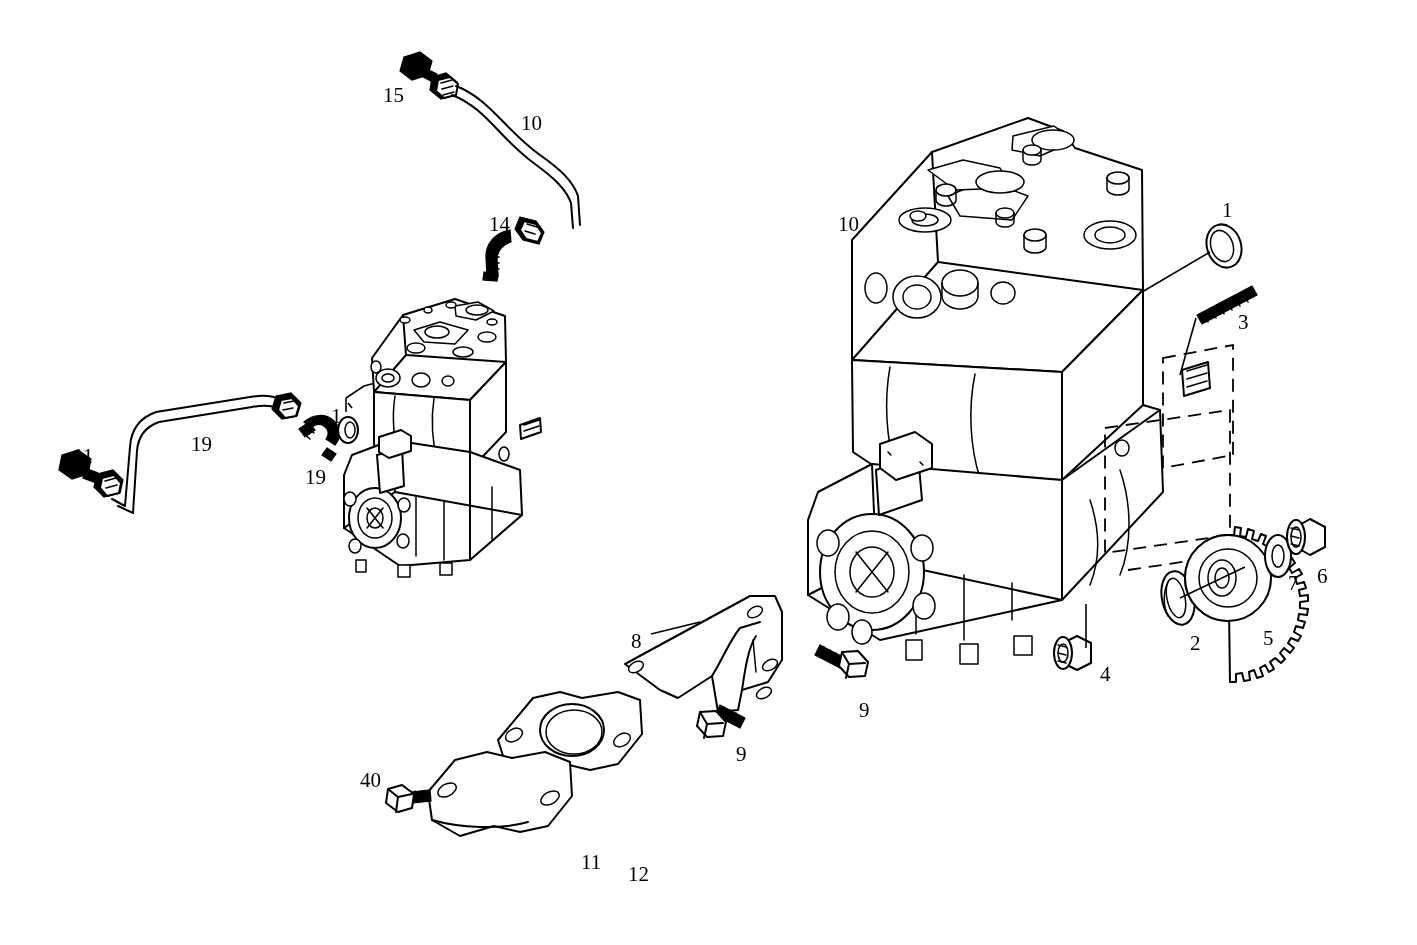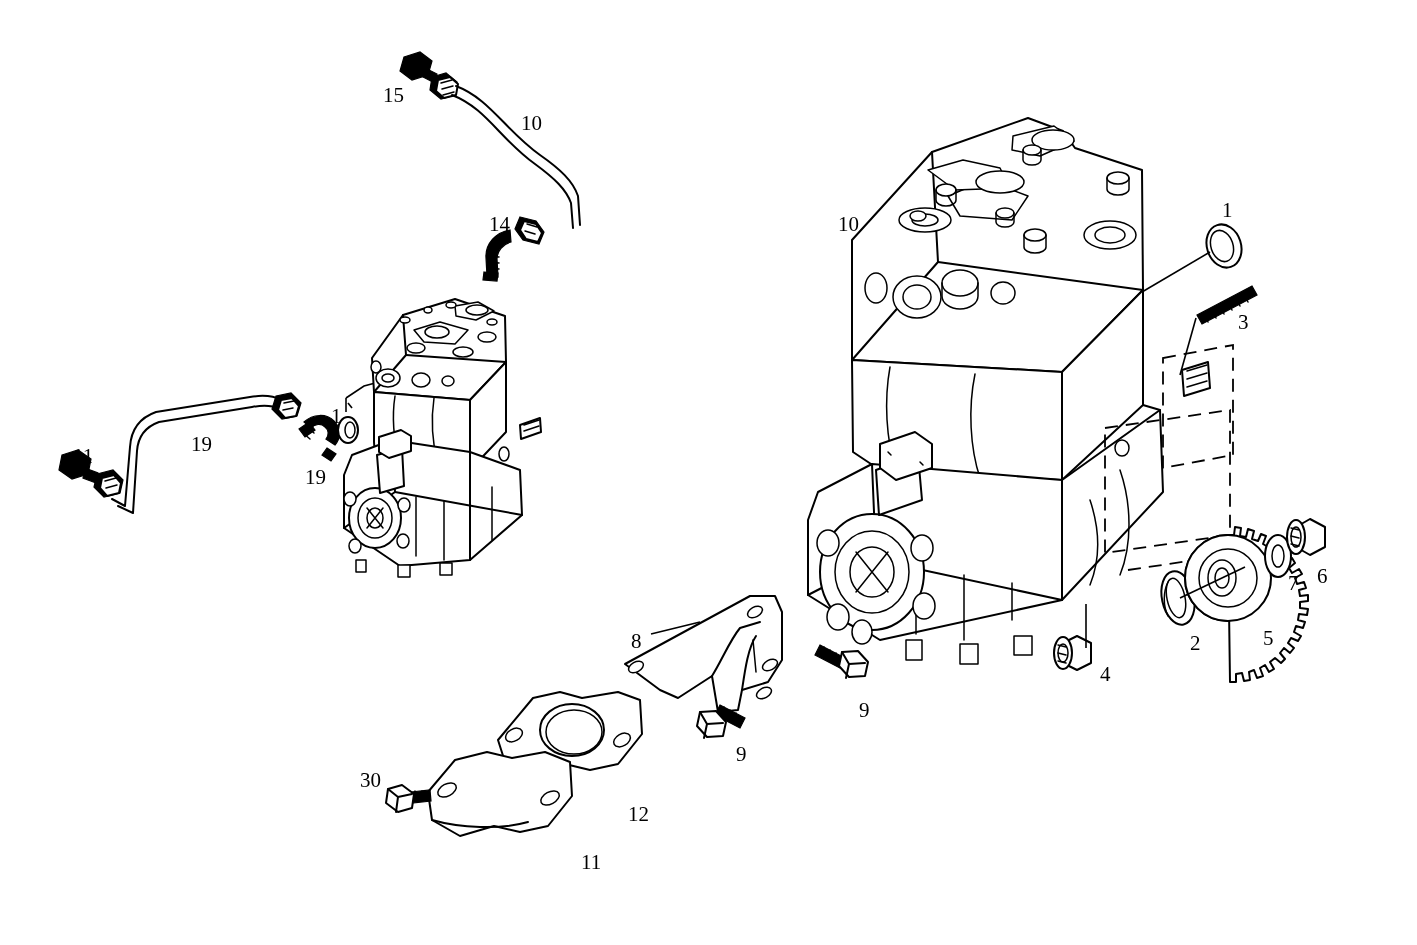--- a/index.html
+++ b/index.html
@@ -347,23 +347,23 @@
   <div class="lbl" style="left:1238px; top:312px;">3</div>
   <div class="lbl" style="left:1100px; top:664px;">4</div>
   <div class="lbl" style="left:1263px; top:628px;">5</div>
   <div class="lbl" style="left:1317px; top:566px;">6</div>
   <div class="lbl" style="left:1288px; top:573px;">7</div>
   <div class="lbl" style="left:631px;  top:631px;">8</div>
   <div class="lbl" style="left:859px;  top:700px;">9</div>
   <div class="lbl" style="left:736px;  top:744px;">9</div>
   <div class="lbl" style="left:838px;  top:214px;">10</div>
   <div class="lbl" style="left:554px;  top:852px;margin-left:27px;">11</div>
-  <div class="lbl" style="left:628px;  top:804px;">12</div>
+  <div class="lbl" style="left:628px;  top:864px;">12</div>
   <div class="lbl" style="left:331px;  top:406px;">1</div>
   <div class="lbl" style="left:489px;  top:214px;">14</div>
   <div class="lbl" style="left:383px;  top:85px;">15</div>
   <div class="lbl" style="left:73px;   top:446px;">11</div>
   <div class="lbl" style="left:521px;  top:113px;">10</div>
   <div class="lbl" style="left:191px;  top:434px;">19</div>
   <div class="lbl" style="left:305px;  top:467px;">19</div>
-  <div class="lbl" style="left:360px;  top:770px;">30</div>
+  <div class="lbl" style="left:360px;  top:770px;">40</div>
 
 </div>
 
 </body></html>

